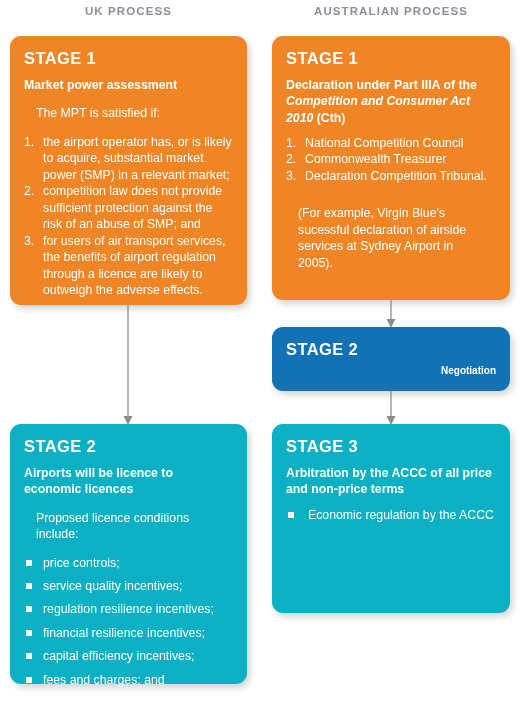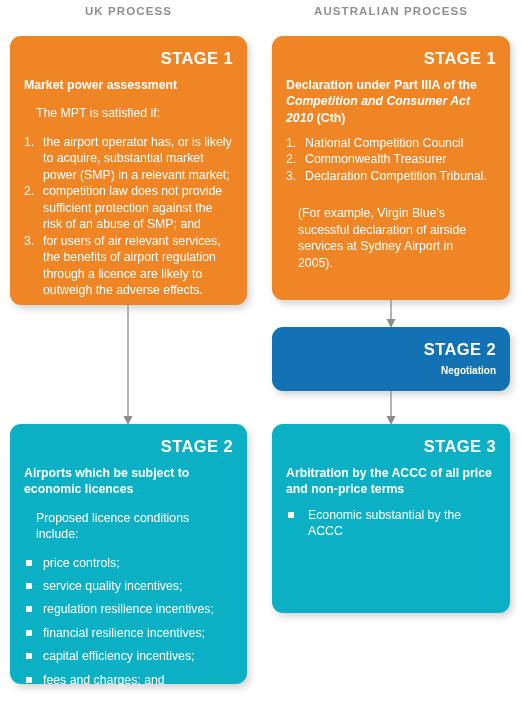--- a/index.html
+++ b/index.html
@@ -43,21 +43,21 @@
     box-sizing: border-box;
     box-shadow: 3px 4px 7px rgba(0,0,0,0.17);
     color: #ffffff;
     padding: 11px 14px 13px 14px;
   }
   .box.orange { background: #ef8524; }
   .box.blue   { background: #1272b4; }
   .box.teal   { background: #0cb0c4; }
 
   .stage-title {
-    text-align: right;
+    text-align: left;
     font-size: 16.5px;
     font-weight: bold;
     letter-spacing: 0.4px;
     margin: 2px 0 10px 0;
     line-height: 1.1;
   }
   .stage-subtitle {
     font-size: 12.3px;
     font-weight: bold;
     line-height: 1.32;
@@ -153,21 +153,21 @@
       <li>
         <span class="num">1.</span>
         <span>the airport operator has, or is likely to acquire, substantial market power (SMP) in a relevant market;</span>
       </li>
       <li>
         <span class="num">2.</span>
         <span>competition law does not provide sufficient protection against the risk of an abuse of SMP; and</span>
       </li>
       <li>
         <span class="num">3.</span>
-        <span>for users of air relevant services, the benefits of airport regulation through a licence are likely to outweigh the adverse effects.</span>
+        <span>for users of air transport services, the benefits of airport regulation through a licence are likely to outweigh the adverse effects.</span>
       </li>
     </ol>
   </div>
 
   <div class="box orange" id="box-au-stage1">
     <div class="stage-title">STAGE 1</div>
     <div class="stage-subtitle">
       <span>Declaration under Part IIIA of the </span><span class="ital">Competition and Consumer Act 2010</span><span> (Cth)</span>
     </div>
     <ol class="num-list">
@@ -203,21 +203,21 @@
     <polygon points="20,34 15.5,25 24.5,25" fill="#8c8c8c"></polygon>
   </svg>
 
   <svg class="connector" id="arrow-uk-s1-s2" viewBox="0 0 40 121" width="40" height="121">
     <line x1="20" y1="0" x2="20" y2="112" stroke="#8c8c8c" stroke-width="1.3"></line>
     <polygon points="20,120 15.5,111 24.5,111" fill="#8c8c8c"></polygon>
   </svg>
 
   <div class="box teal" id="box-uk-stage2">
     <div class="stage-title">STAGE 2</div>
-    <div class="stage-subtitle">Airports which be subject to economic licences</div>
+    <div class="stage-subtitle">Airports will be licence to economic licences</div>
     <p class="body-text">Proposed licence conditions include:</p>
     <ul class="bullet-list">
       <li>
         <span class="sq"></span>
         <span>price controls;</span>
       </li>
       <li>
         <span class="sq"></span>
         <span>service quality incentives;</span>
       </li>
@@ -243,18 +243,18 @@
       </li>
     </ul>
   </div>
 
   <div class="box teal" id="box-au-stage3">
     <div class="stage-title">STAGE 3</div>
     <div class="stage-subtitle">Arbitration by the ACCC of all price and non-price terms</div>
     <ul class="bullet-list wide">
       <li>
         <span class="sq"></span>
-        <span>Economic substantial by the ACCC</span>
+        <span>Economic regulation by the ACCC</span>
       </li>
     </ul>
   </div>
 
 </div>
 
 </body></html>

